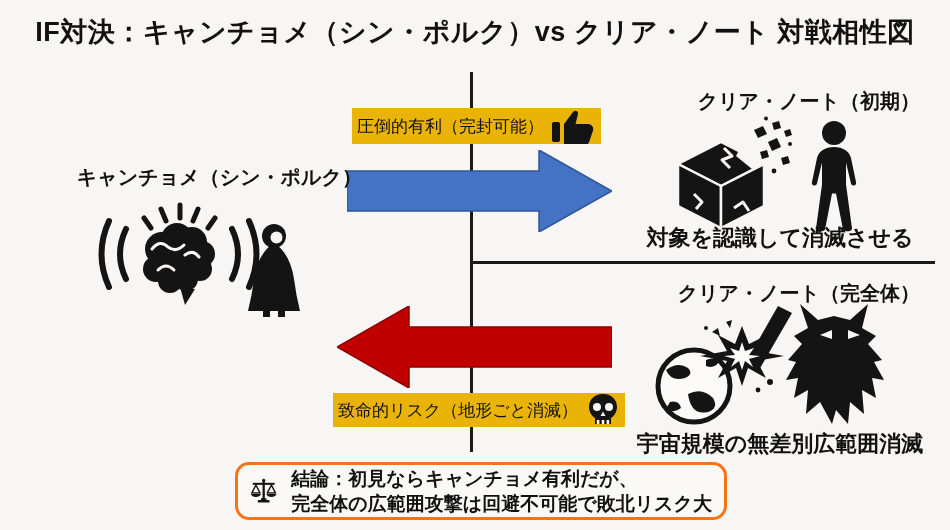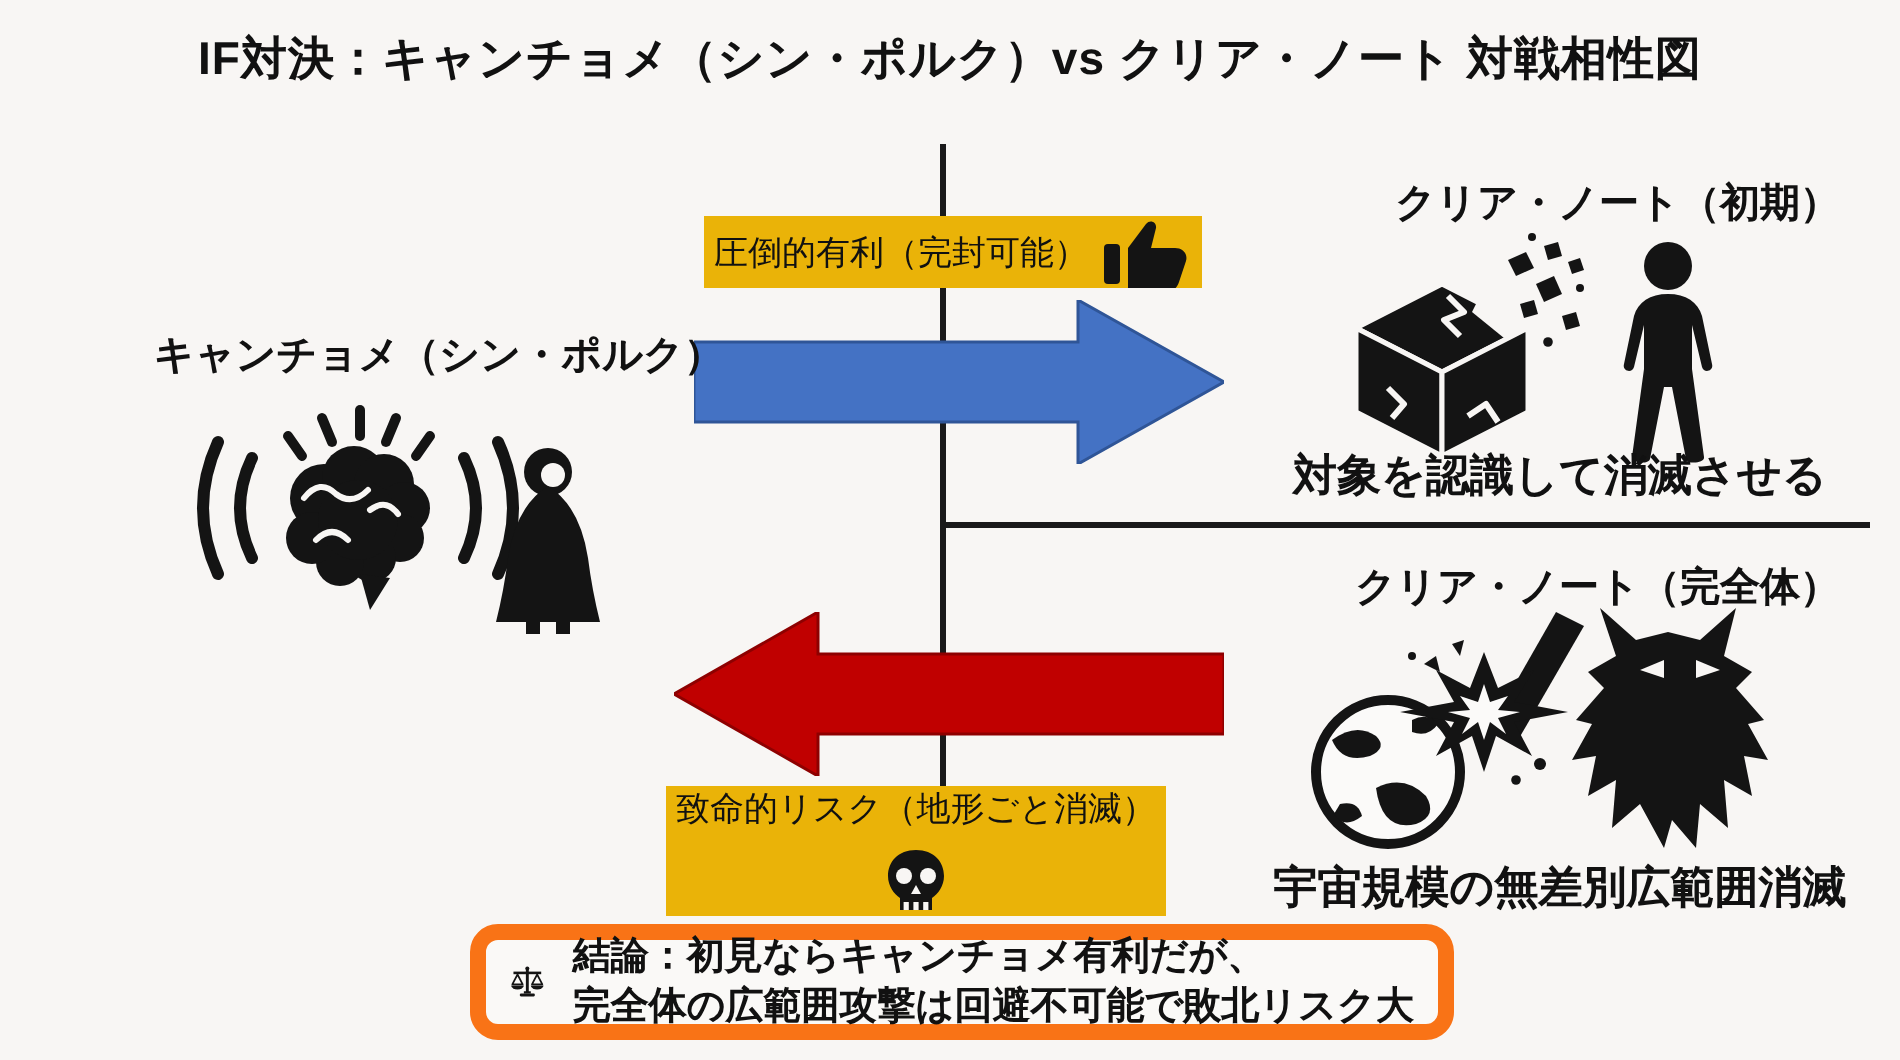--- a/index.html
+++ b/index.html
@@ -11,21 +11,21 @@
     position:relative;
     width:950px;height:530px;
     background:#f8f6f4;
     overflow:hidden;
     color:#141414;
   }
   .abs{position:absolute;}
   .title{
     top:14px;left:0;width:950px;
     text-align:center;
-    font-size:23px;font-weight:800;
+    font-size:27px;font-weight:800;
     letter-spacing:0.5px;
     color:#111;
   }
   .divider-v{
     left:470px;top:72px;width:3px;height:380px;
     background:#1a1a1a;z-index:1;
   }
   .divider-h{
     left:473px;top:261px;width:462px;height:3px;
     background:#1a1a1a;z-index:1;
@@ -39,21 +39,21 @@
   .arrow-label{
     display:flex;align-items:center;gap:8px;
     font-size:17px;font-weight:400;color:#111;
     background:#eab308;padding:0 5px;
     z-index:3;white-space:nowrap;
   }
   .arrow-svg{z-index:2;}
   .icon-svg{z-index:2;}
   .conclusion-box{
     left:235px;top:462px;width:492px;height:58px;
-    border:8px solid #f97316;border-radius:14px;
+    border:3px solid #f97316;border-radius:14px;
     background:#faf9f7;
     display:flex;align-items:center;gap:14px;
     padding:0 12px;box-sizing:border-box;
     z-index:3;
   }
   .conclusion-text{
     font-size:19px;font-weight:800;line-height:25px;color:#111;white-space:nowrap;
   }
 </style>
 </head>
@@ -183,21 +183,21 @@
     <polygon points="42,33 54,28 54,37" fill="#f8f6f4"></polygon>
     <polygon points="70,28 82,33 70,37" fill="#f8f6f4"></polygon>
   </svg>
 
   <div class="abs ability" style="left:625px;top:432px;width:310px;font-family:Liberation Mono, monospace;">宇宙規模の無差別広範囲消滅</div>
 
   <svg class="abs arrow-svg" style="left:337px;top:306px;" width="275" height="82" viewBox="0 0 275 82">
     <polygon points="275,21 72,21 72,0 0,41 72,82 72,61 275,61" stroke="#8e0000" stroke-width="1.5" fill="#c00000"></polygon>
   </svg>
 
-  <div class="abs arrow-label" style="left:333px;top:393px;flex-direction:column;">
+  <div class="abs arrow-label" style="left:333px;top:393px;">
     <span>致命的リスク（地形ごと消滅）</span>
     <svg width="34" height="34" viewBox="0 0 34 34">
       <path d="M17,1 C8,1 3,7 3,14 c0,5 3,9 6,11 v6 h16 v-6 c3,-2 6,-6 6,-11 C31,7 26,1 17,1 z" fill="#141414"></path>
       <circle cx="11" cy="14" r="4" fill="#f8f6f4"></circle>
       <circle cx="23" cy="14" r="4" fill="#f8f6f4"></circle>
       <polygon points="17,18.5 14.5,23 19.5,23" fill="#f8f6f4"></polygon>
       <rect x="10.8" y="27" width="2.6" height="4" fill="#f8f6f4"></rect>
       <rect x="15.7" y="27" width="2.6" height="4" fill="#f8f6f4"></rect>
       <rect x="20.6" y="27" width="2.6" height="4" fill="#f8f6f4"></rect>
     </svg>

